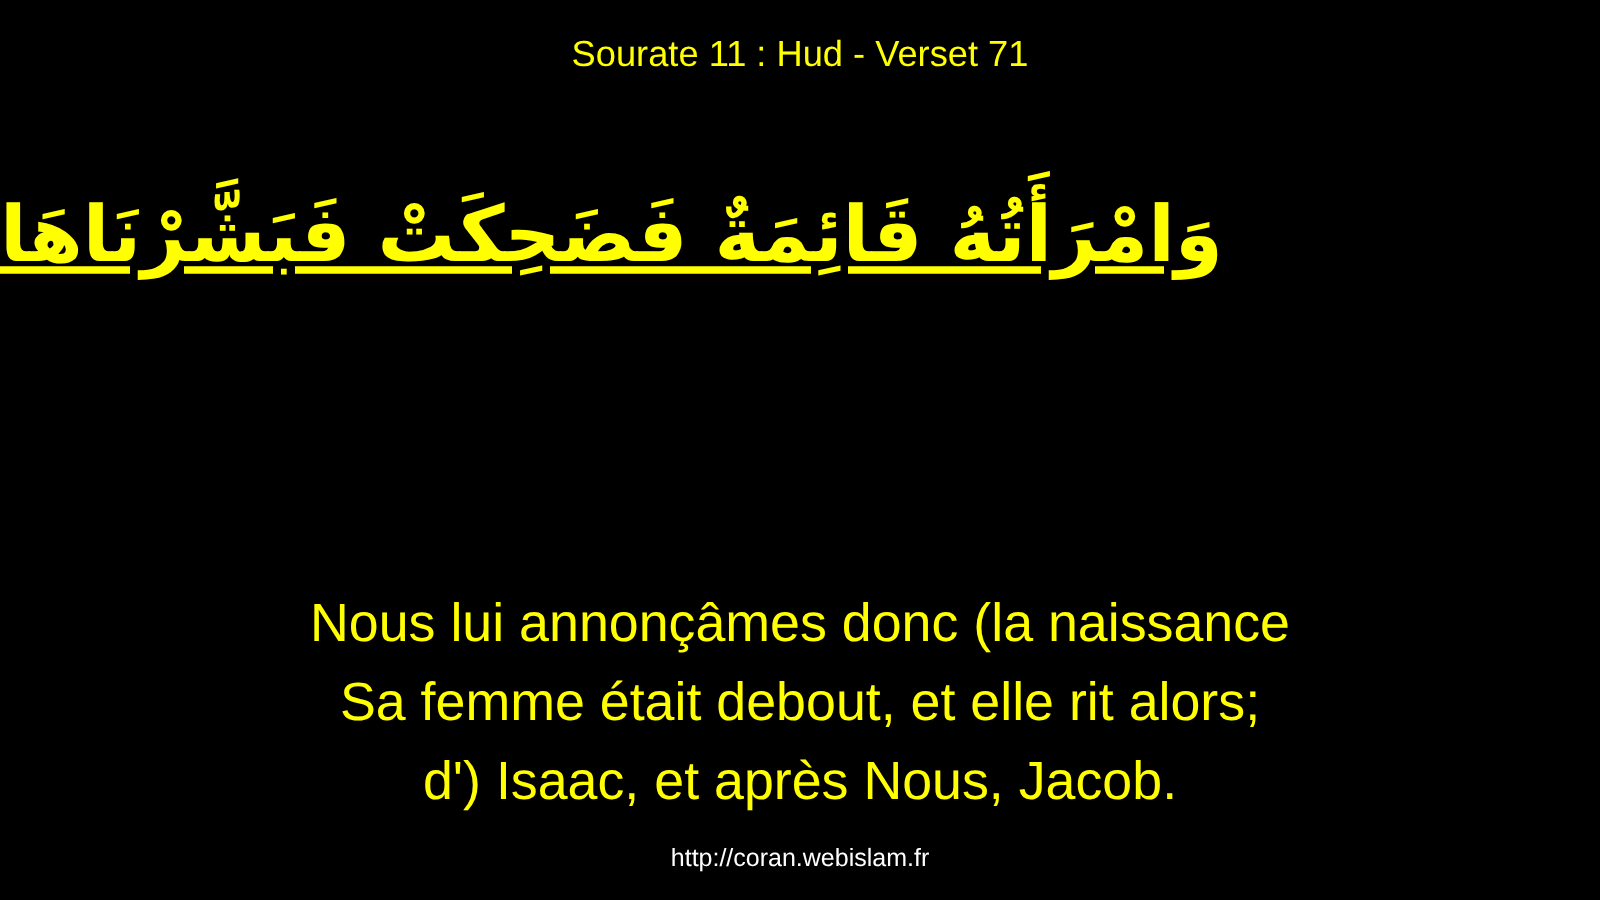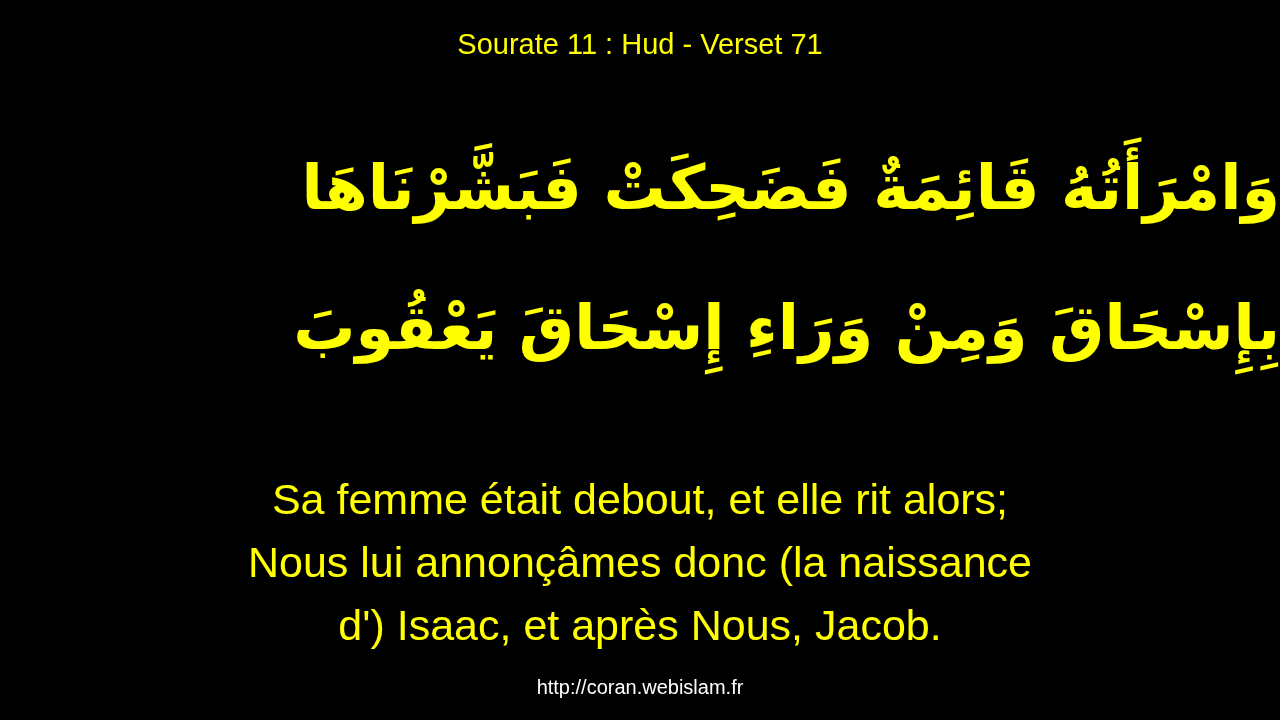--- a/index.html
+++ b/index.html
@@ -24,27 +24,28 @@
     font-size: 29px;
     line-height: 32px;
     color: var(--text-primary, #ffff00);
     white-space: nowrap;
   }
   .arabic-verse {
     position: absolute;
     top: 118px;
     left: 0;
     width: 100%;
-    text-align: right;
+    text-align: left;
     direction: rtl;
     font-family: "DejaVu Sans", sans-serif;
     font-weight: bold;
     font-size: 62px;
     line-height: 140px;
     color: var(--text-primary, #ffff00);
+    text-decoration: underline;
   }
   .arabic-verse .line {
     white-space: nowrap;
   }
   .french-translation {
     position: absolute;
     top: 468px;
     left: 0;
     width: 100%;
     text-align: center;
@@ -69,24 +70,23 @@
 </style>
 </head>
 <body>
 
 <div class="slide">
 
   <div class="page-title">Sourate 11 : Hud - Verset 71</div>
 
   <div class="arabic-verse">
     <div class="line">وَامْرَأَتُهُ قَائِمَةٌ فَضَحِكَتْ فَبَشَّرْنَاهَا</div>
-    <div class="line">بِإِسْحَاقَ وَمِنْ وَرَاءِ إِسْحَاقَ يَعْقُوبَ</div>
   </div>
 
   <div class="french-translation">
+    <div class="line">Nous lui annonçâmes donc (la naissance</div>
     <div class="line">Sa femme était debout, et elle rit alors;</div>
-    <div class="line">Nous lui annonçâmes donc (la naissance</div>
     <div class="line">d') Isaac, et après Nous, Jacob.</div>
   </div>
 
   <div class="footer-url">http://coran.webislam.fr</div>
 
 </div>
 
 </body></html>

